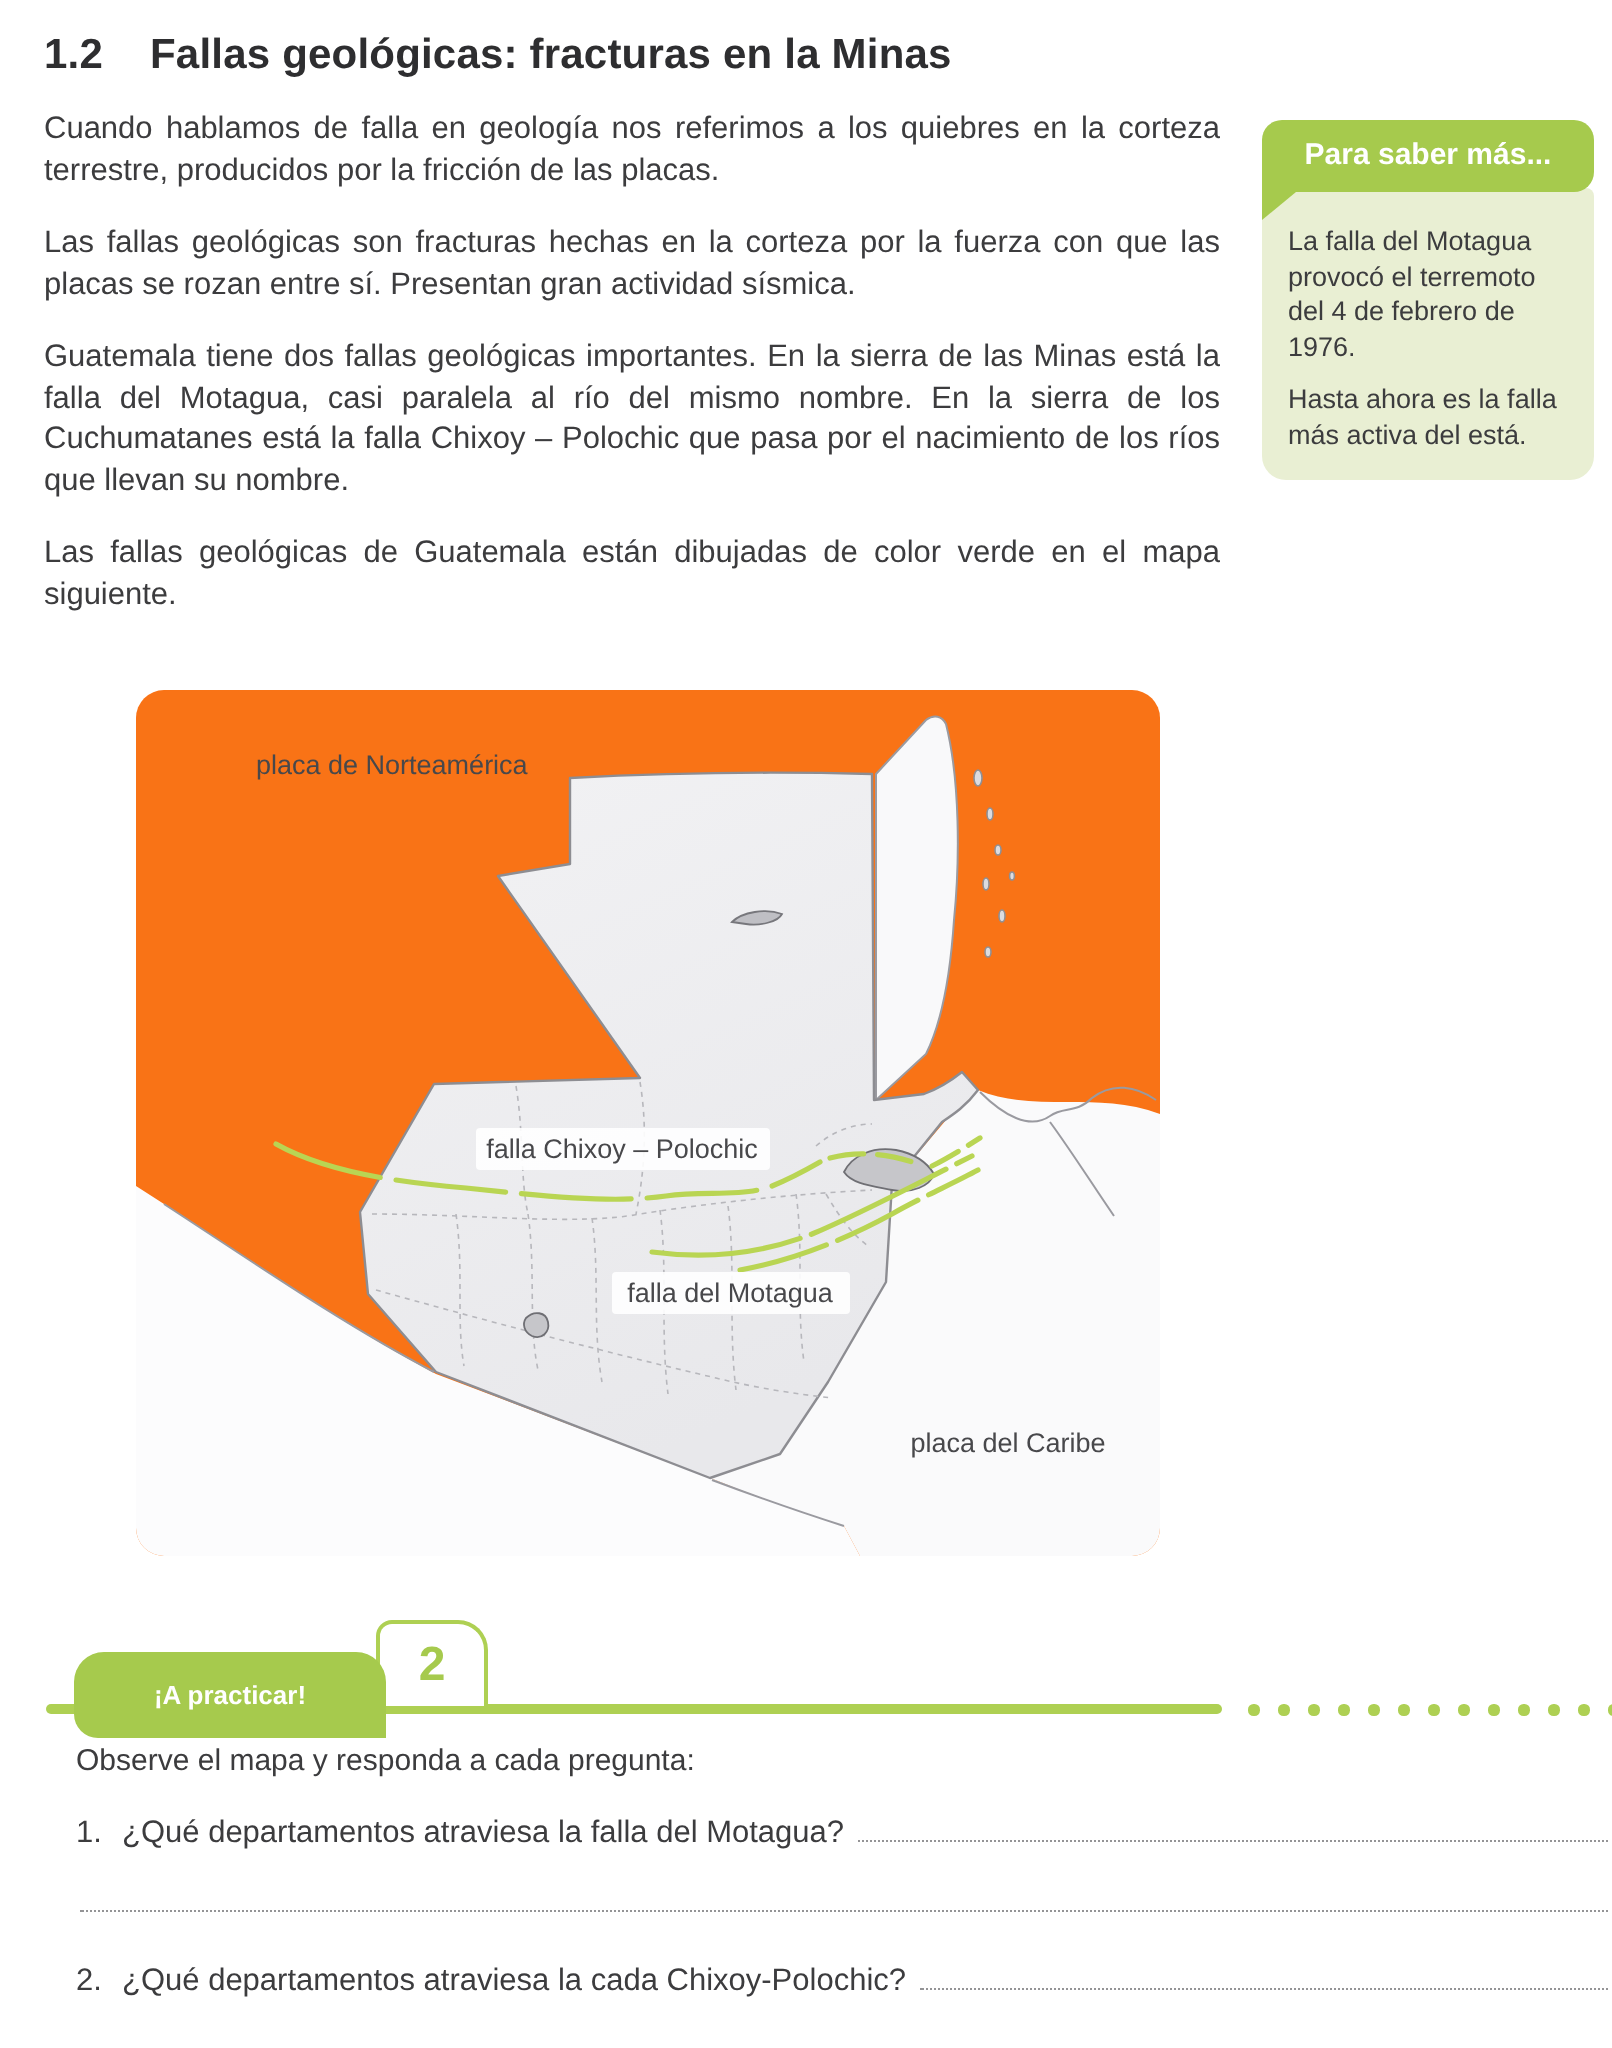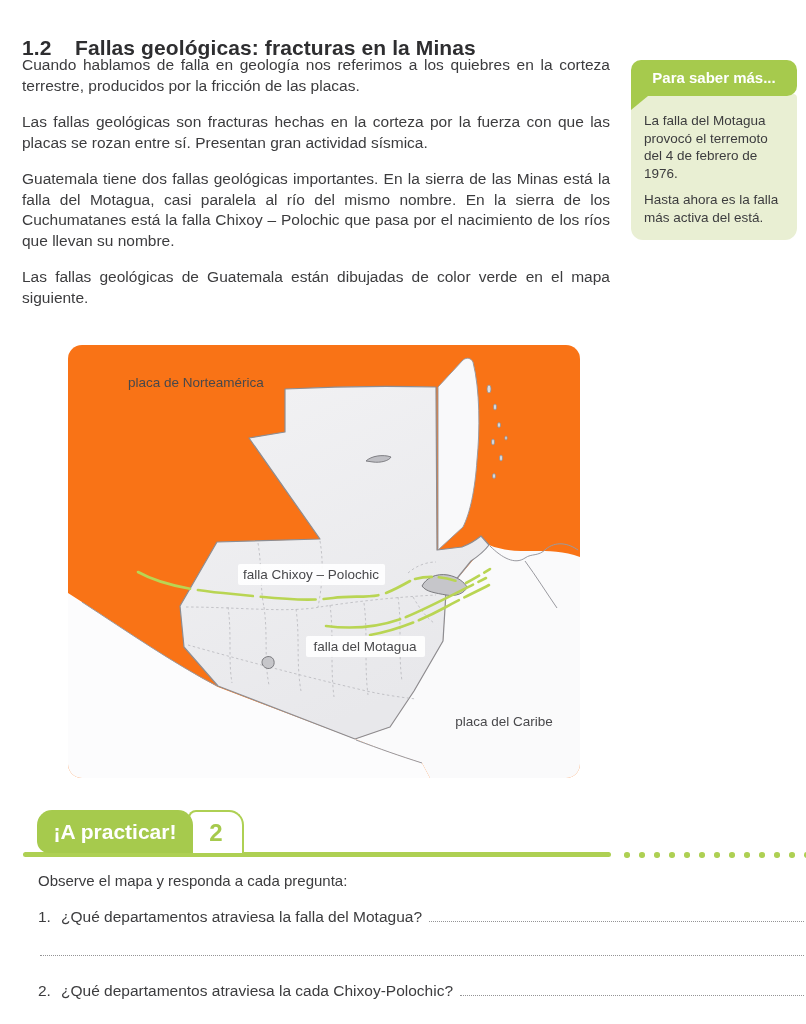--- a/index.html
+++ b/index.html
@@ -8,21 +8,21 @@
     font-family: "Liberation Sans", "DejaVu Sans", sans-serif;
     color: #3c3c3e;
     width: 806px; height: 1024px;
     position: relative; overflow: hidden;
   }
   .page { position: absolute; inset: 0; background: #fff; }
 
   
   .heading { position: absolute; left: 22px; top: 16px; width: 590px;
     font-size: 21px; font-weight: bold; color: #2e2e30; letter-spacing: .1px; }
-  .heading .num { display: inline-block; width: 53px; margin-top: 20px; }
+  .heading .num { display: inline-block; width: 53px; }
 
   
   .main-col { position: absolute; left: 22px; top: 55px; width: 588px; }
   .main-col p {
     font-size: 15.5px; line-height: 20.5px; text-align: justify;
     color: #3c3c3e; margin-bottom: 16px;
   }
 
   
   .infobox { position: absolute; left: 631px; top: 60px; width: 166px; }
@@ -61,23 +61,23 @@
     background: var(--green2); border-radius: 3px;
   }
   .tab-num {
     position: absolute; left: 168px; top: 5px; width: 56px; height: 43px;
     background: #fff; border: 2.5px solid var(--green2); border-bottom: none;
     border-radius: 8px 15px 0 0;
     color: var(--green); font-weight: bold; font-size: 24px;
     display: flex; align-items: center; justify-content: center; z-index: 1;
   }
   .tab-green {
-    position: absolute; left: 17px; top: 5px; width: 156px; height: 43px;
+    position: absolute; left: 17px; top: 21px; width: 156px; height: 43px;
     background: var(--green); border-radius: 15px 15px 0 12px;
-    color: #fff; font-weight: bold; font-size: 21px;
+    color: #fff; font-weight: bold; font-size: 13px;
     display: flex; align-items: center; justify-content: center; z-index: 2;
   }
   .badge-dots { position: absolute; left: 604px; top: 47px; display: flex; gap: 9.5px; }
   .badge-dots i { width: 5.5px; height: 5.5px; border-radius: 50%; background: var(--green2); }
 
   .instruction { font-size: 15px; color: #3c3c3e; margin: 15px 0 0 18px; }
   .question { display: flex; align-items: baseline; margin: 19px 0 0 18px; font-size: 15.5px; }
   .q-num { width: 23px; flex: none; }
   .q-text { white-space: nowrap; }
   .dot-leader { flex: 1; border-bottom: 1px dotted #949496; margin: 0 2px 3px 7px; height: 1px; }

